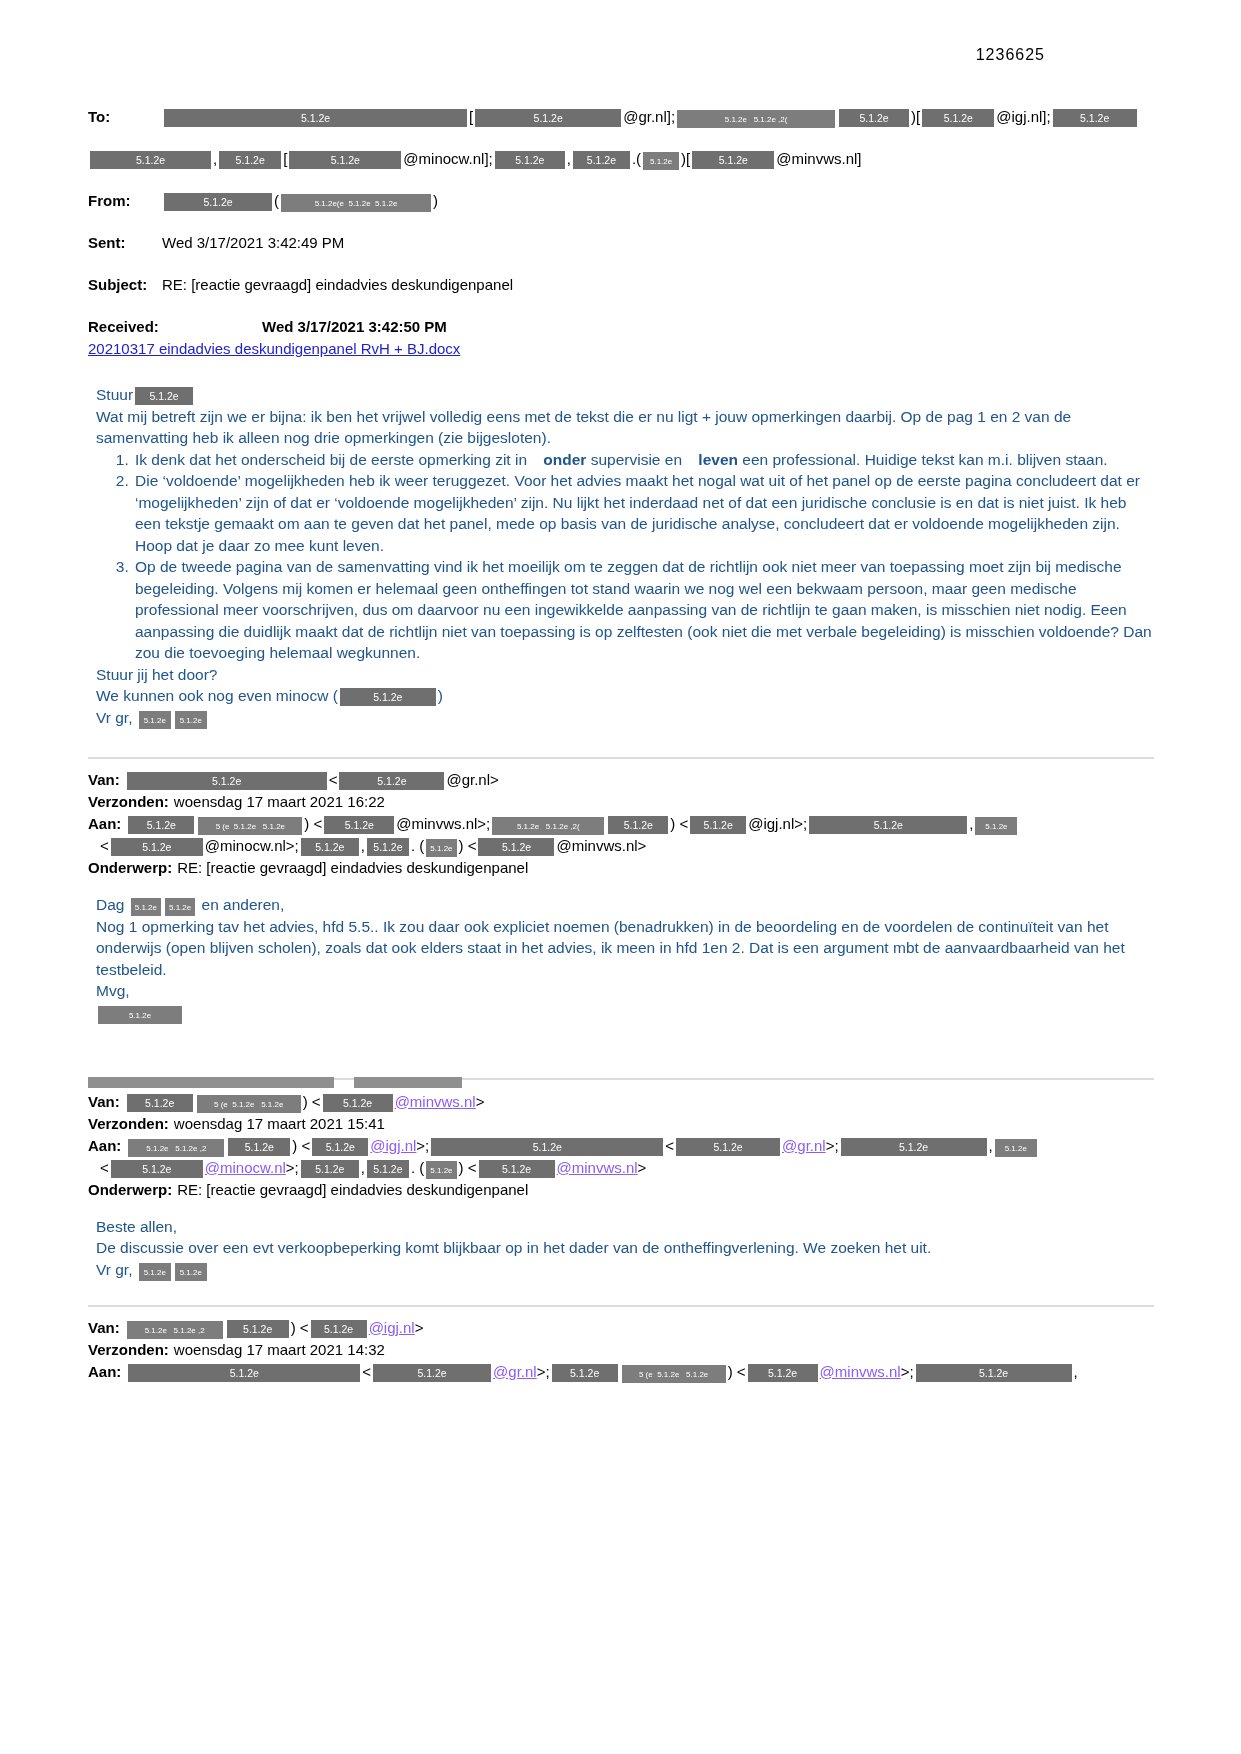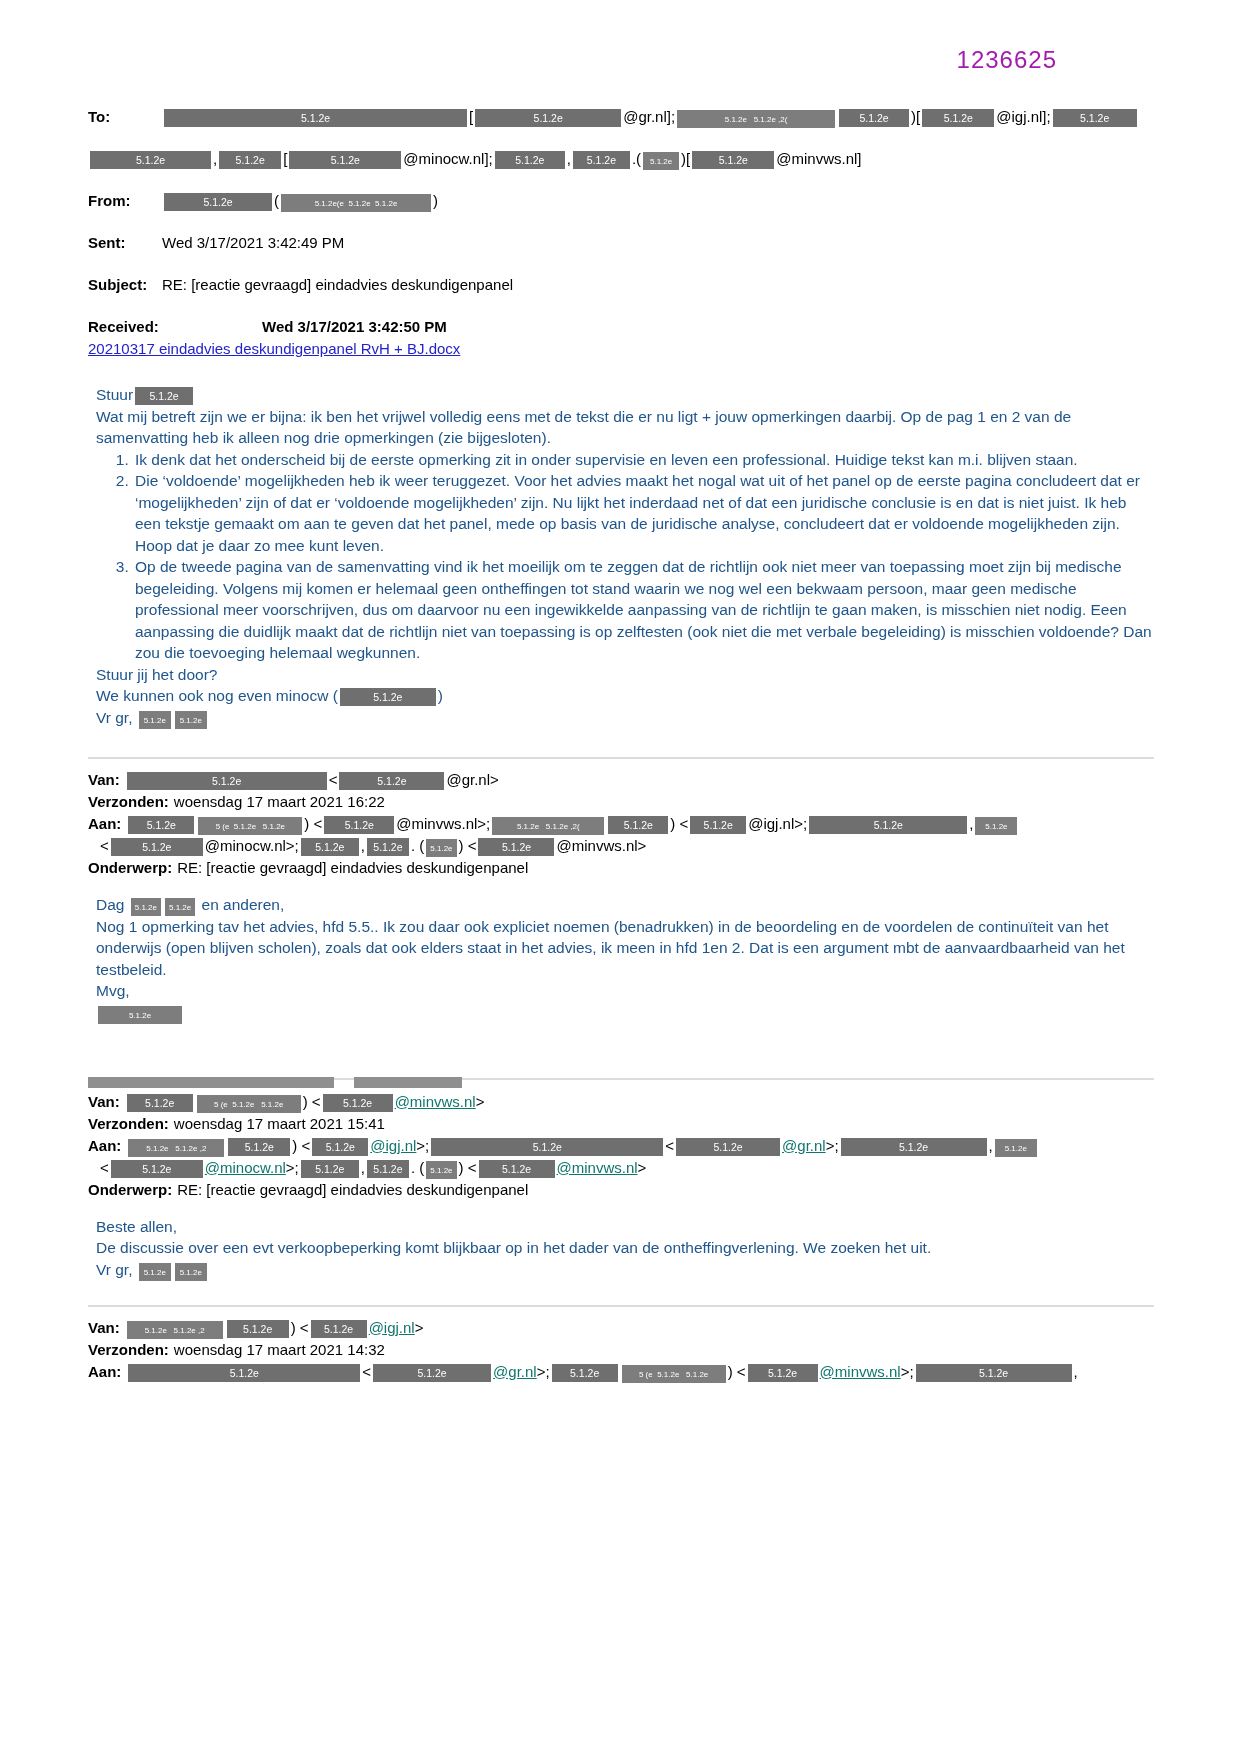--- a/index.html
+++ b/index.html
@@ -1,21 +1,21 @@
 <!DOCTYPE html>
 <html><head>
 <meta charset="utf-8">
 <style>
   * { margin:0; padding:0; box-sizing:border-box; }
   html,body { background:#ffffff; }
   .page {
     width:1241px; height:1754px; position:relative; background:#fff;
     font-family:"Liberation Sans", sans-serif; color:#000; overflow:hidden;
   }
-  .page-number { position:absolute; top:46px; right:184px; font-size:24px; letter-spacing:1px; color:#a21caf; }
+  .page-number { position:absolute; top:46px; right:196px; font-size:16px; letter-spacing:1px; color:#000000; }
   .content { position:absolute; left:88px; top:86px; width:1066px; }
 
   
   .hline { font-size:15px; line-height:22px; color:#000;margin-top:20px; }
   .hlabel { display:inline-block; width:74px; font-weight:bold; }
   .hval-indent { margin-left:100px;font-weight:bold; }
   .attachment { display:inline-block; margin-top:2px; color:#2222cc; text-decoration:underline; font-size:15px; cursor:pointer; }
 
   
   .red {
@@ -26,27 +26,27 @@
   .red.small { font-size:8px; padding:5px 4px 3px; background:#7d7d7d; }
   .bar { display:inline-block; height:11px; background:#8f8f8f; margin-right:20px; vertical-align:bottom; }
 
   
   .body { color:#20568c; font-size:15.5px; line-height:21.5px; padding-left:8px; }
   .body p { margin:0; }
   .mt { margin-top:17px; }
   .outdent { margin-left:-8px; }
   ol { margin:0; padding-left:37px; }
   li { padding-left:2px; }
-  .bold { font-weight:normal; }
+  .bold { font-weight:bold;margin-left:12px; }
 
   
   .qhdr { font-size:15px; line-height:22px; color:#000; }
   .qlabel { font-weight:bold; margin-right:5px; }
   .cont2 { padding-left:12px; }
-  .lnk { color:#0f766e; text-decoration:underline; cursor:pointer; }
+  .lnk { color:#8b5cf6; text-decoration:underline; cursor:pointer; }
 
   .divider { border:none; border-top:2px solid #dcdcdc; margin:0; }
   .div1 { margin-top:28px; }
   .div2 { margin-top:24px; }
   .divider-row { position:relative; margin-top:46px; height:13px; }
   .divider-row::after { content:""; position:absolute; left:0; right:0; bottom:3px; height:2px; background:#dcdcdc; }
   .divider-row span.bar { position:relative; z-index:1; }
 
   .sp8 { margin-top:8px; } .sp10 { margin-top:10px; } .sp18 { margin-top:15px; } .sp26 { margin-top:26px; }
 </style>

